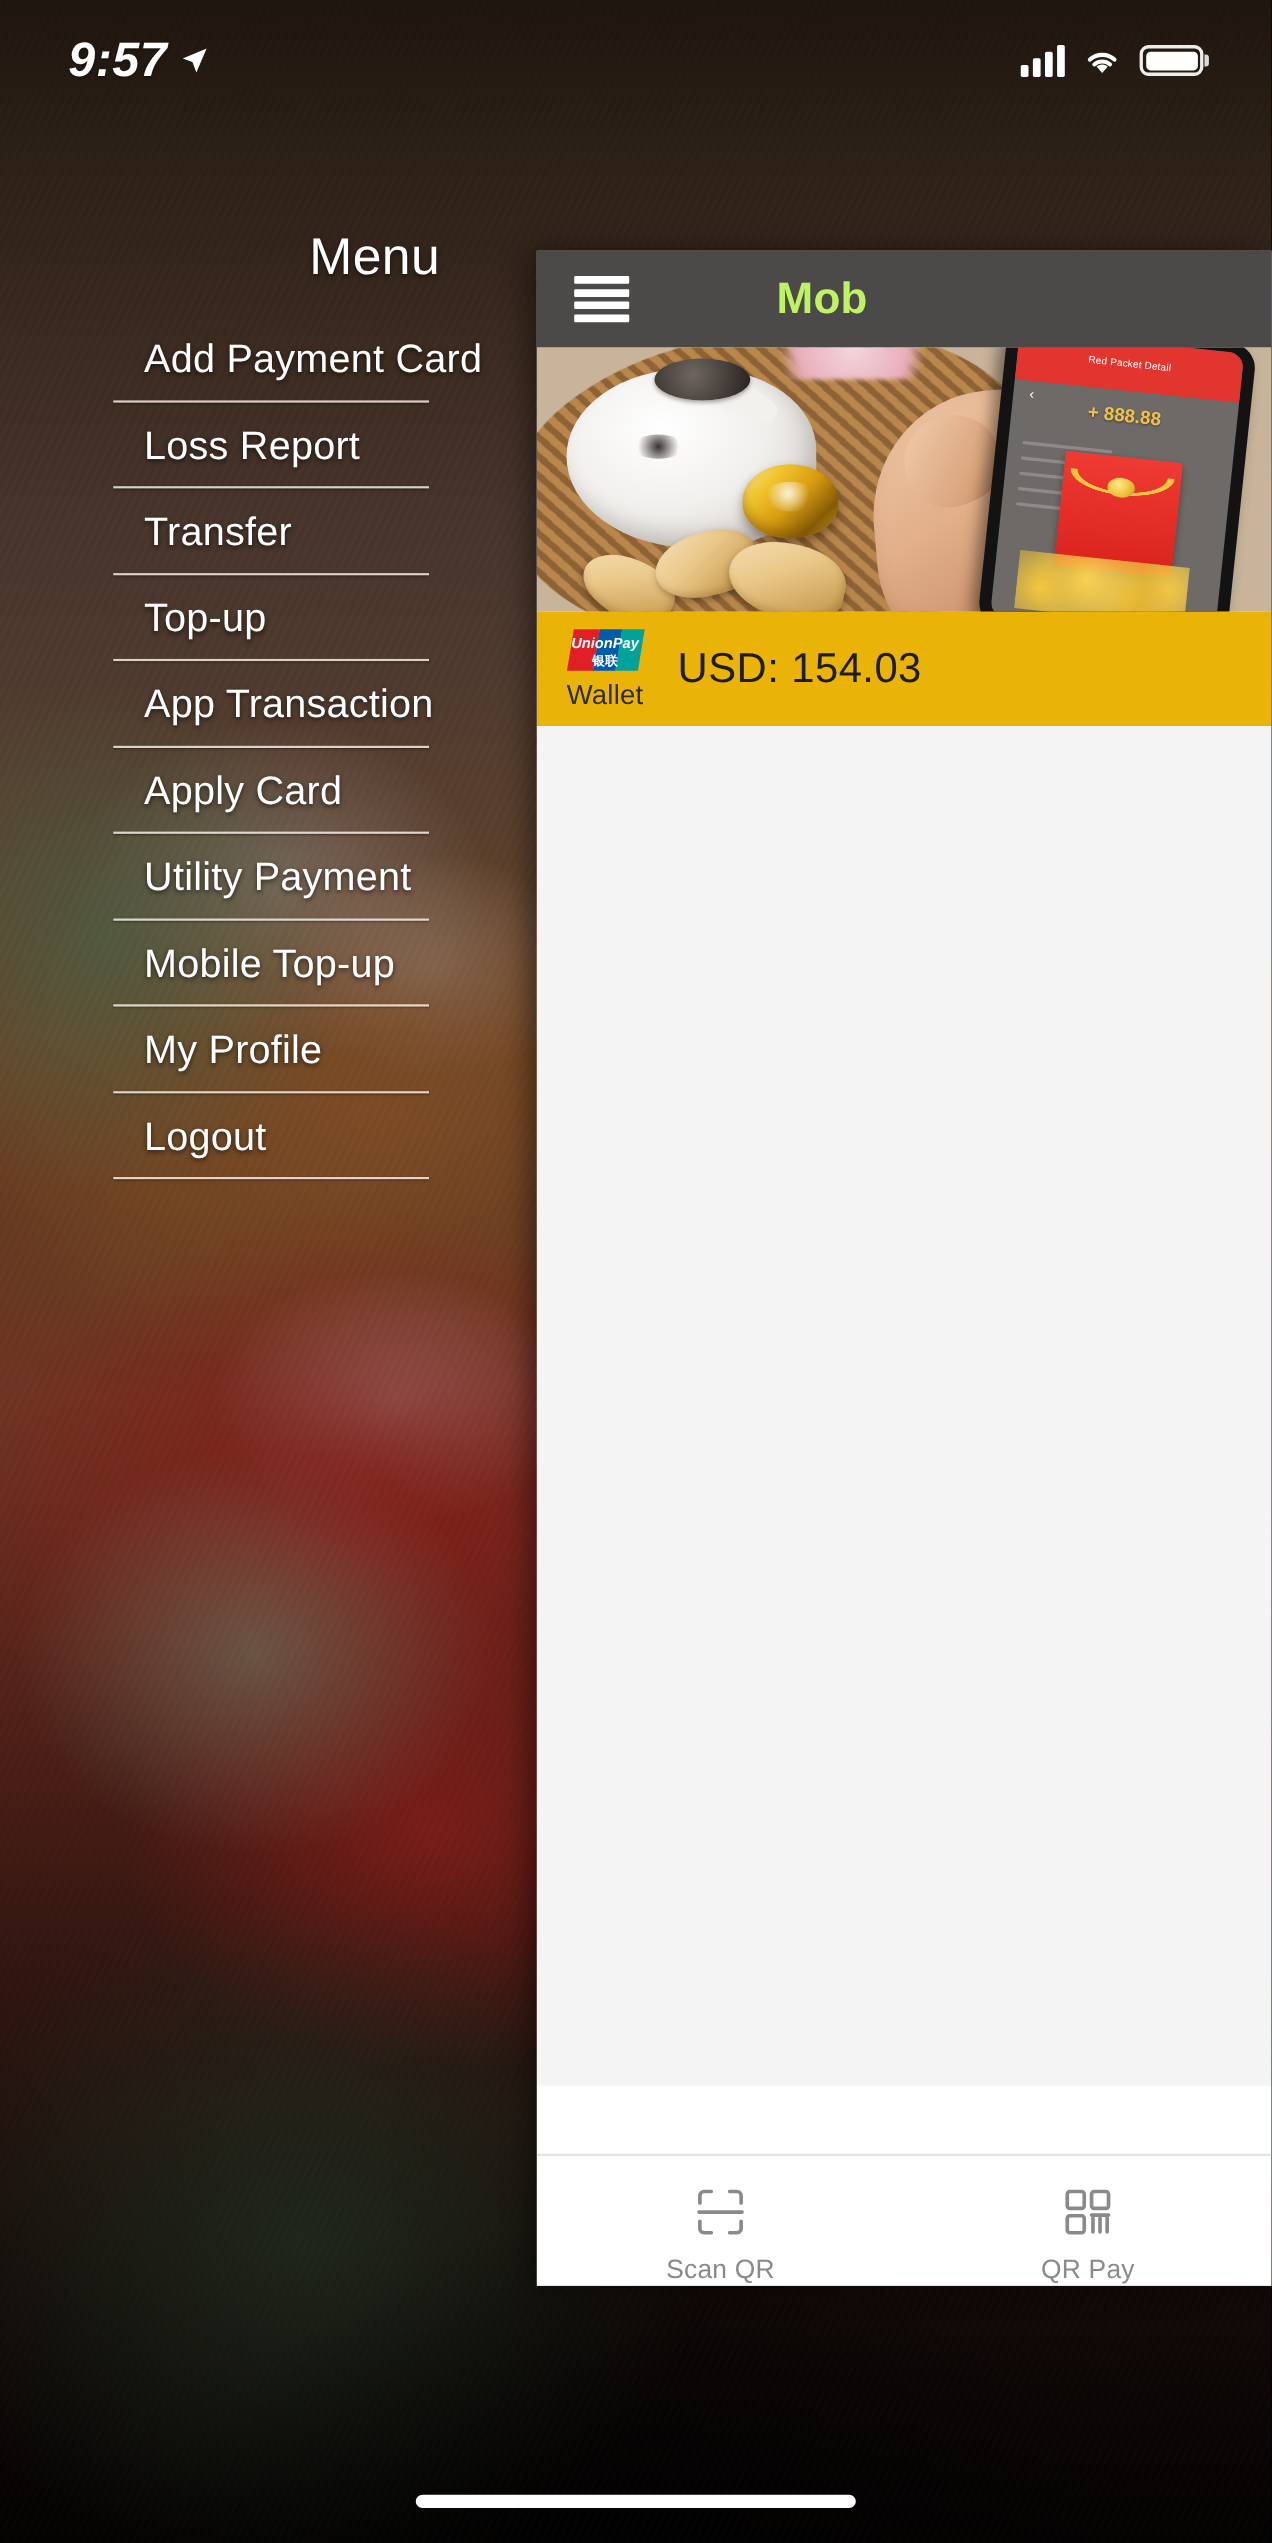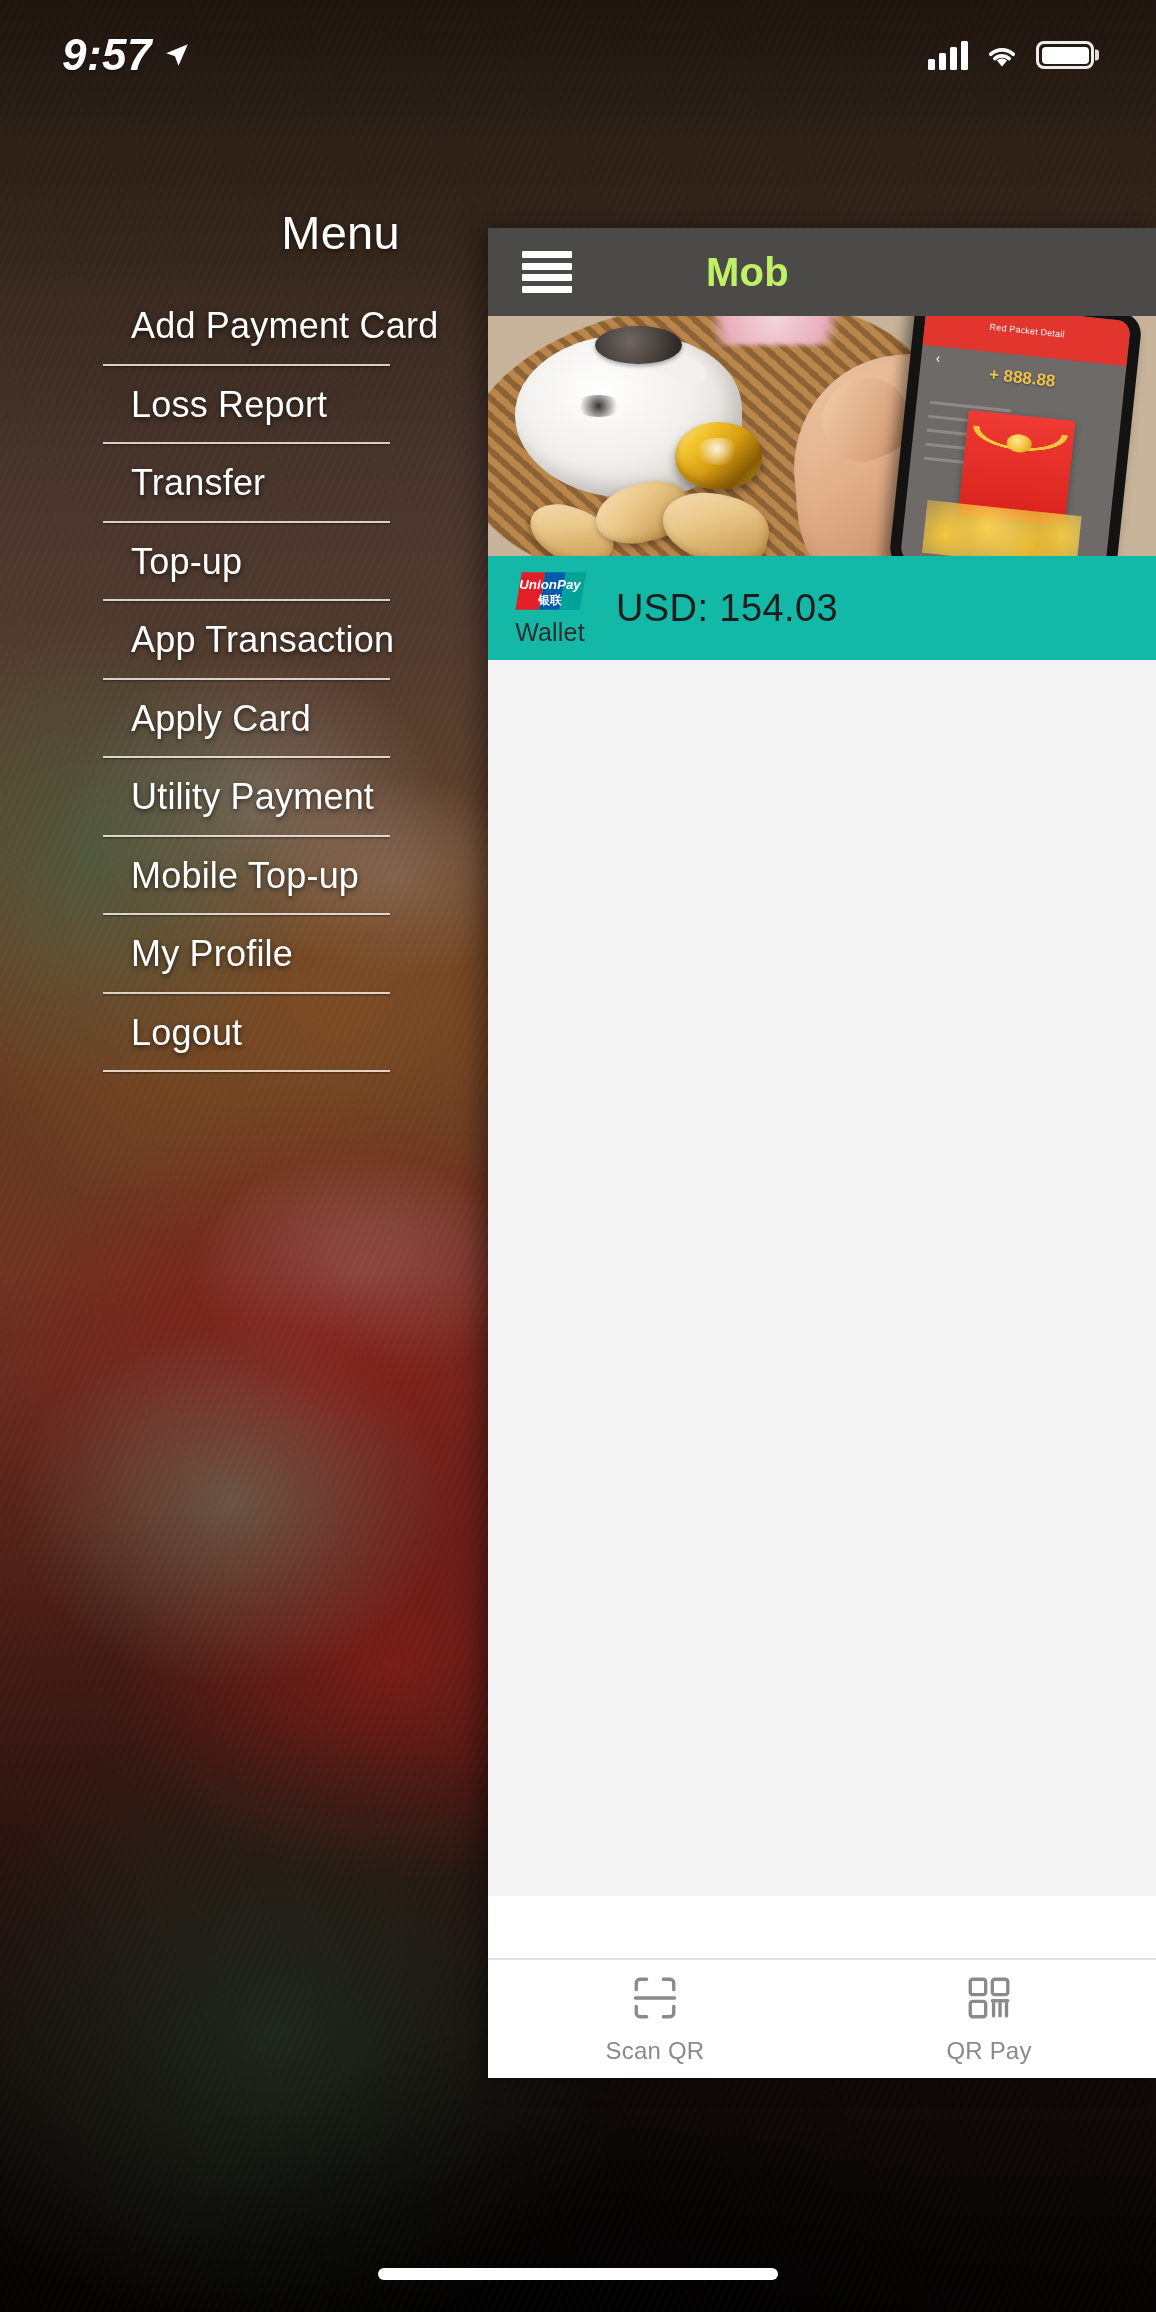--- a/index.html
+++ b/index.html
@@ -297,21 +297,21 @@
     background:
       radial-gradient(circle at 14% 60%, #f3c63c 0%, rgba(243,198,60,0) 54%),
       radial-gradient(circle at 40% 40%, #ffd95e 0%, rgba(255,217,94,0) 54%),
       radial-gradient(circle at 68% 66%, #e8b62c 0%, rgba(232,182,44,0) 54%),
       radial-gradient(circle at 88% 42%, #f6d155 0%, rgba(246,209,85,0) 54%);
   }
 
   
   .wallet-row {
     flex:0 0 104px; width:100%;
-    background:#14b8a6;
+    background:#eab308;
     display:flex; align-items:center;
     padding:0 18px 0 22px;
     gap:26px;
   }
   .wallet-brand {
     display:flex; flex-direction:column; align-items:center; gap:5px;
     flex:0 0 auto;
   }
   .up-logo {
     width:80px; height:44px; position:relative; display:block;
@@ -330,21 +330,21 @@
 
   
   .bottom-nav {
     flex:0 0 120px; width:100%;
     background:#fff;
     border-top:2px solid #e3e3e3;
     display:flex; align-items:center;
   }
   .nav-item {
     flex:1 1 0; height:100%;
-    display:flex; flex-direction:column; align-items:center; justify-content:center;
+    display:flex; flex-direction:column; align-items:center; justify-content:flex-end;
     gap:14px; cursor:pointer;
   }
   .nav-icon { width:50px; height:50px; display:block; }
   .nav-label { font-size:24px; color:#8a8a8a; letter-spacing:.2px; white-space:nowrap; }
 
   
   .home-indicator {
     position:absolute; left:50%; transform:translateX(-50%);
     bottom:32px; width:400px; height:12px;
     background:#fff; border-radius:6px;

